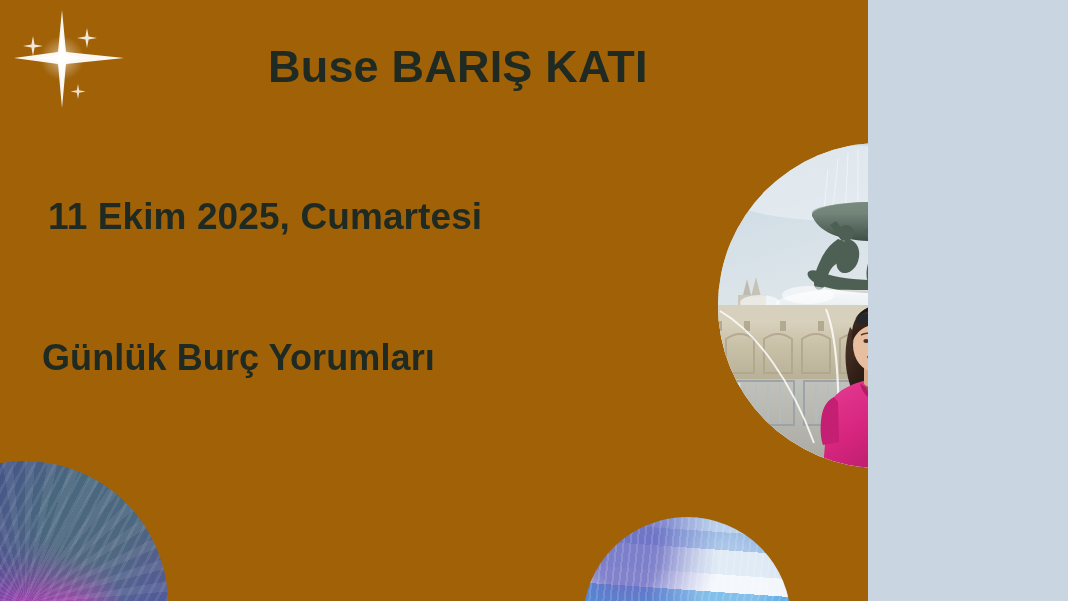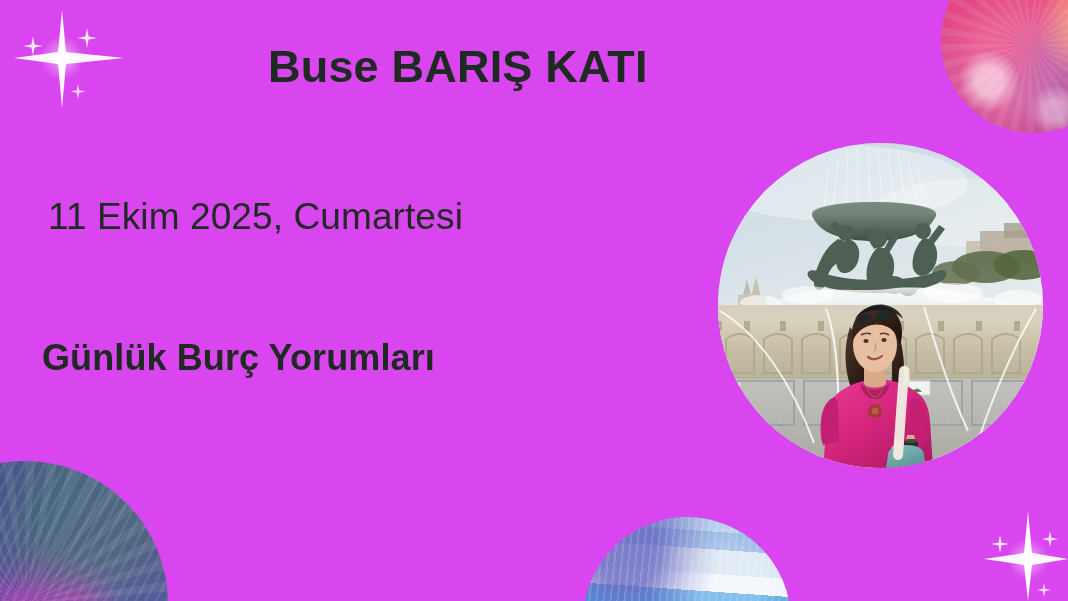--- a/index.html
+++ b/index.html
@@ -13,23 +13,23 @@
 
   body {
     font-family: "Liberation Sans", sans-serif;
     background: #c9d6e2;
     position: relative;
   }
 
   #stage {
     position: absolute;
     inset: 0;
-    width: 1068px;
+    width: 868px;
     height: 601px;
-    background: #d946ef;
+    background: #a16207;
     overflow: hidden;
   }
 
   
 
   .blob {
     position: absolute;
     border-radius: 50%;
     pointer-events: none;
   }
@@ -137,21 +137,21 @@
     letter-spacing: 0.2px;
     color: #1e2a22;
     white-space: nowrap;
   }
 
   #date-line {
     position: absolute;
     left: 48px;
     top: 196px;
     font-size: 37px;
-    font-weight: 400;
+    font-weight: 700;
     letter-spacing: 0.1px;
     color: #1e2a22;
     white-space: nowrap;
     text-align: right;
   }
 
   #subtitle {
     position: absolute;
     left: 42px;
     top: 337px;

